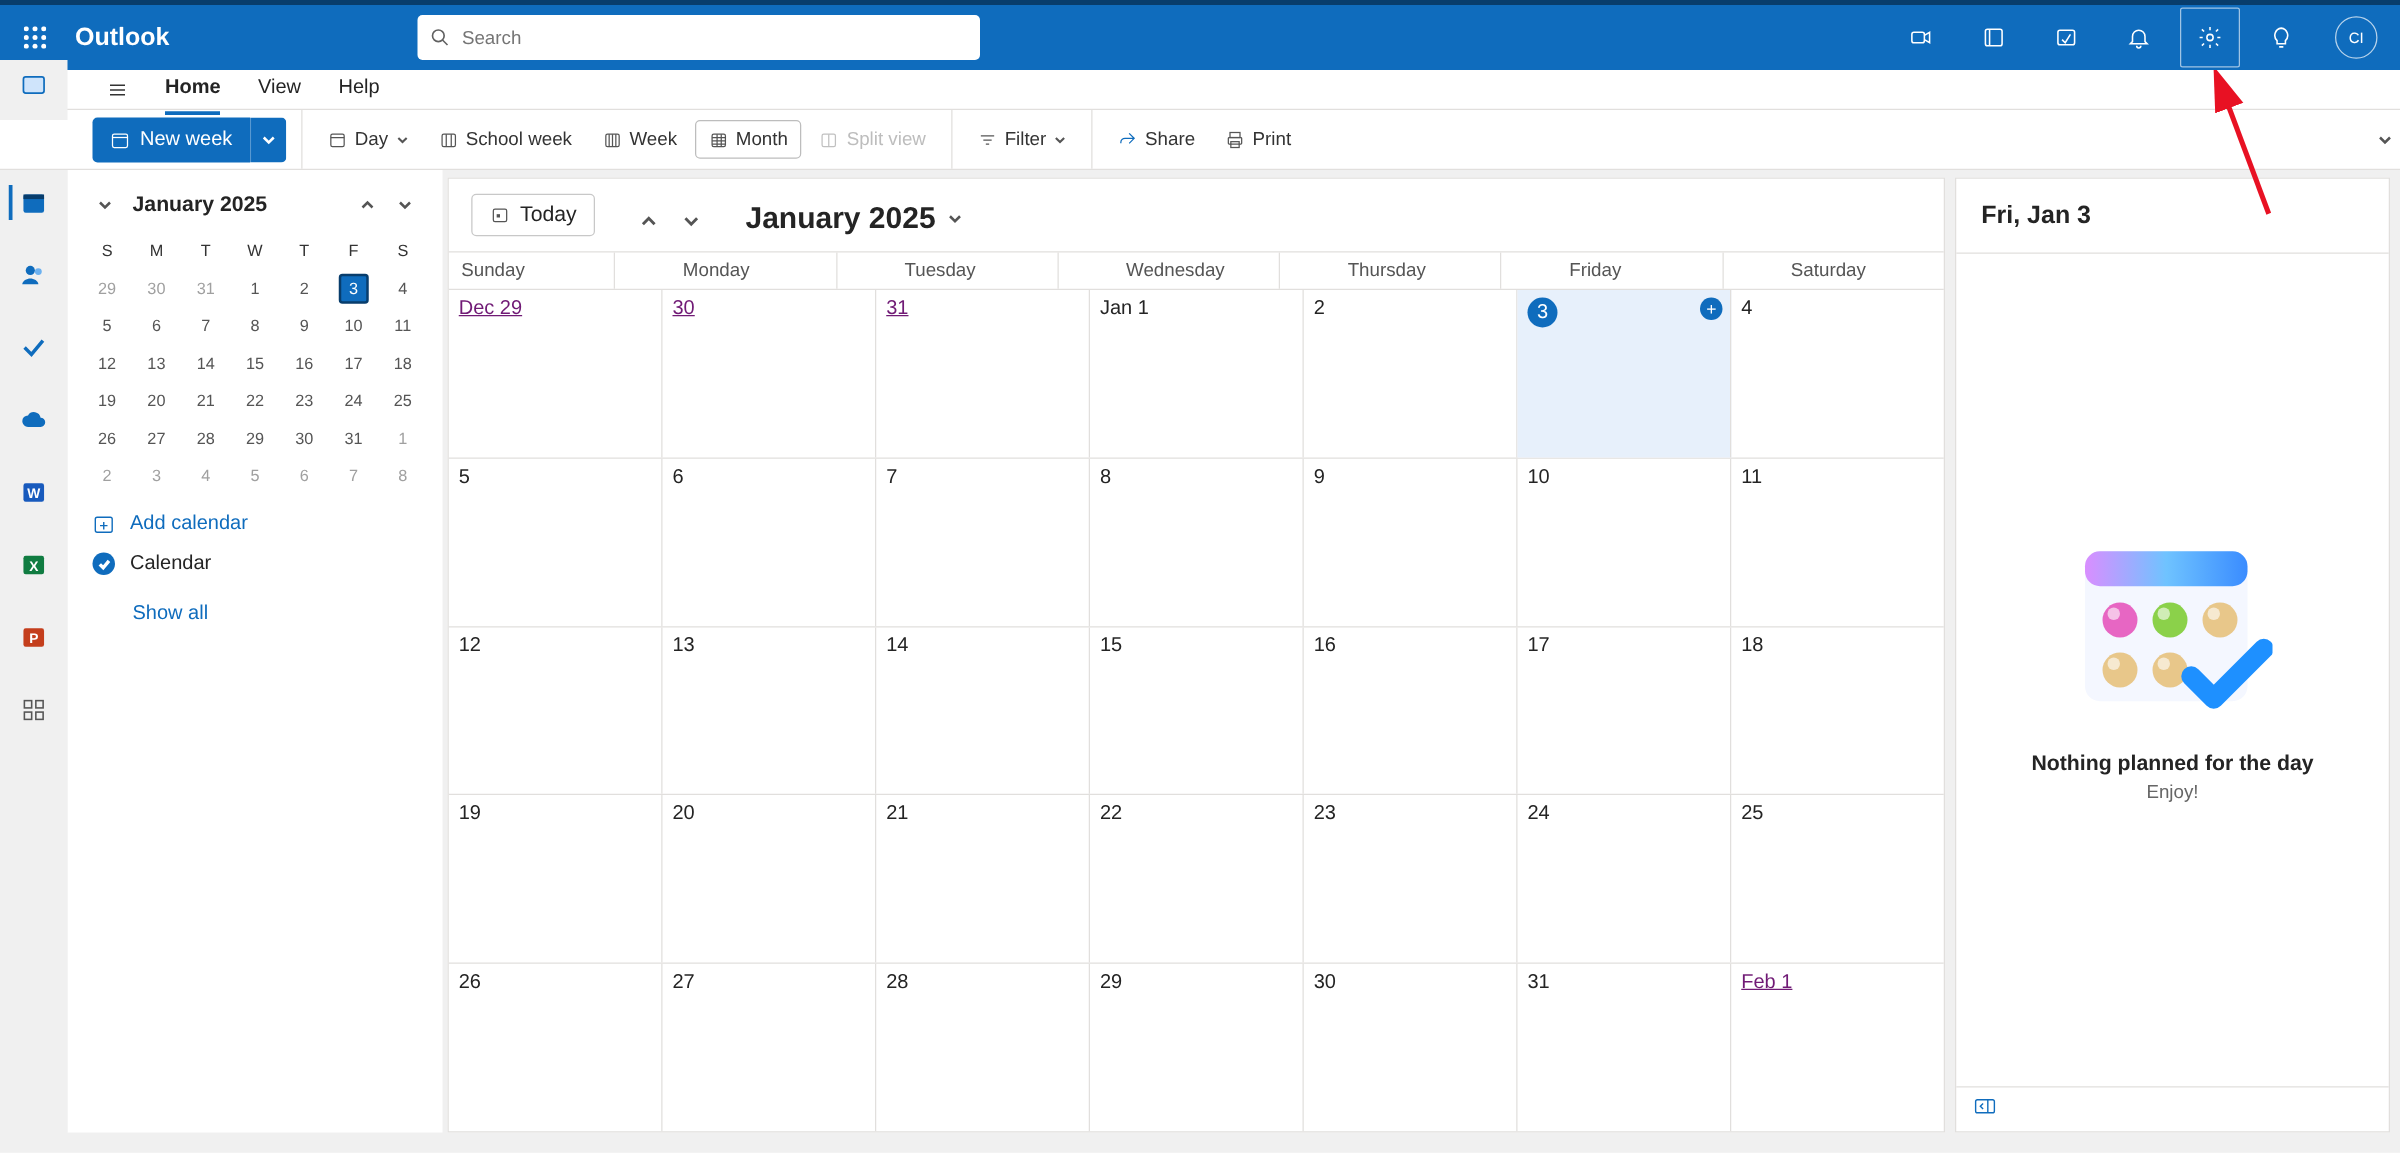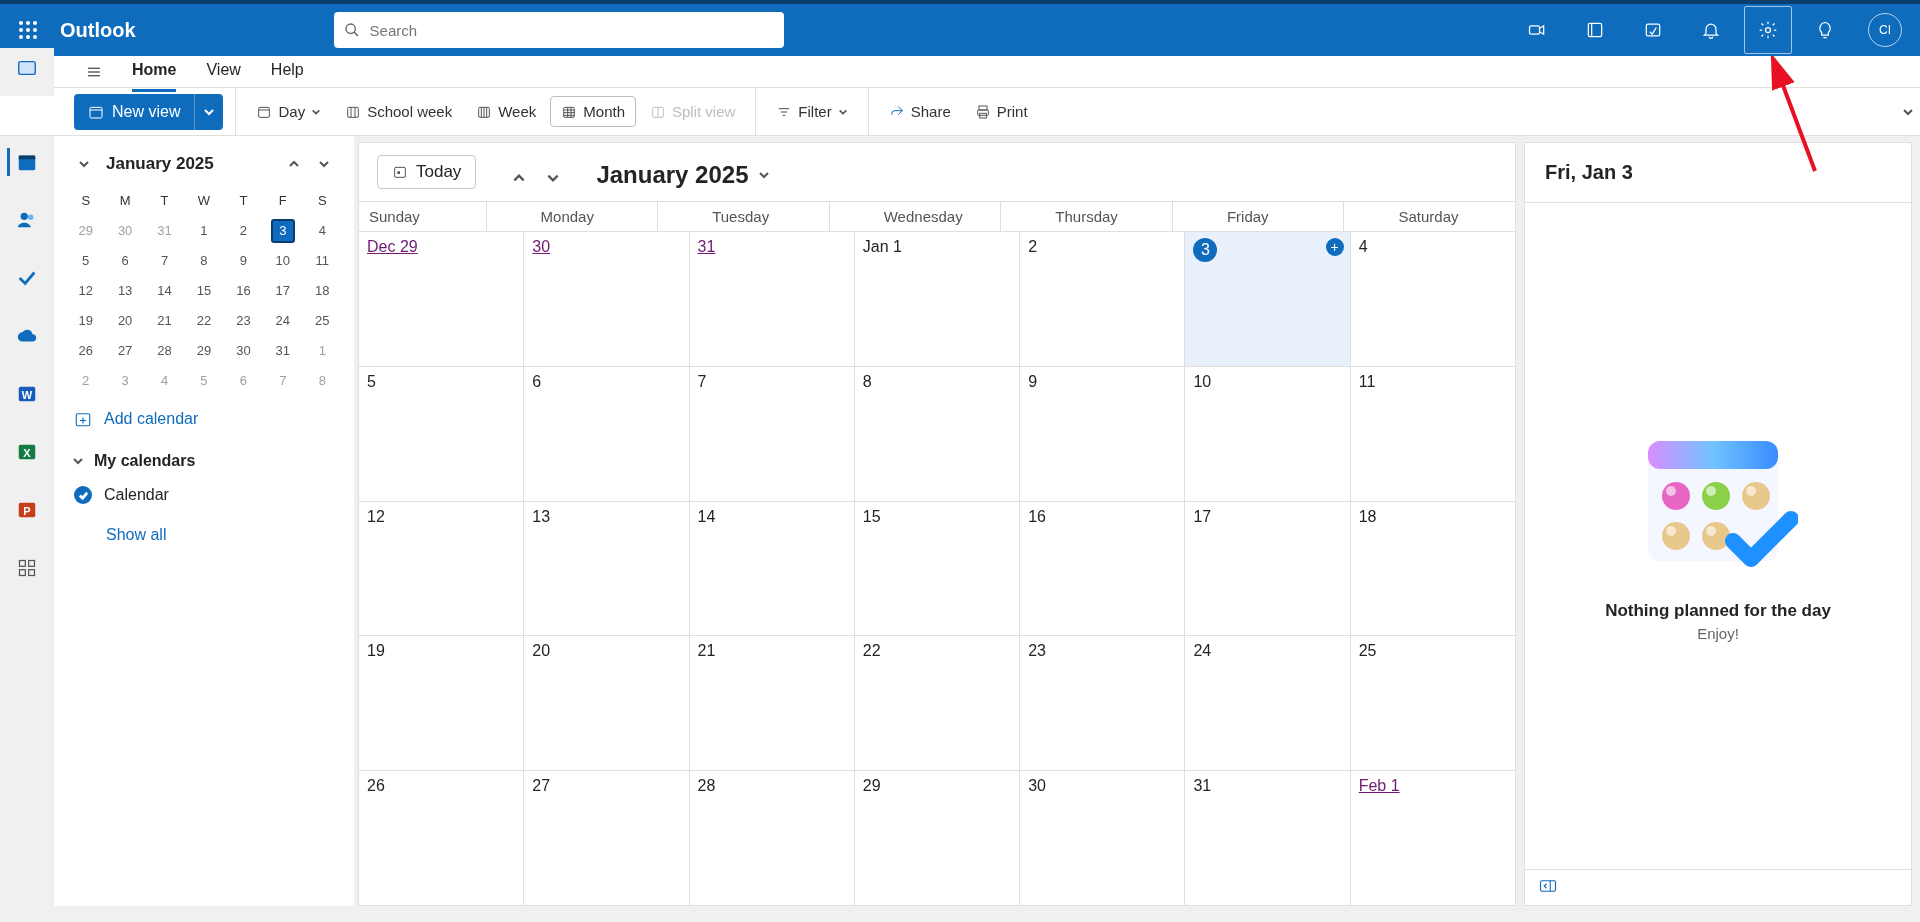--- a/index.html
+++ b/index.html
@@ -88,21 +88,21 @@
   .dow:last-child{border-right:none;}
   .weeks{flex:1;display:flex;flex-direction:column;}
   .wk{flex:1;display:flex;border-top:1px solid var(--border);min-height:0;}
   .day{flex:1;border-right:1px solid var(--border);padding:6px 8px;font-size:16px;position:relative;}
   .day:last-child{border-right:none;}
   .day.dim{color:#701a75;text-decoration:underline;}
   .day.today{background:var(--today-bg);}
   .day.today .num{display:inline-flex;width:24px;height:24px;align-items:center;justify-content:center;background:var(--ms-blue);color:#fff;border-radius:50%;}
   .day .plus{position:absolute;right:6px;top:6px;width:18px;height:18px;border-radius:50%;background:var(--ms-blue);color:#fff;display:flex;align-items:center;justify-content:center;font-size:14px;}
   
-  .agenda{width:388px;background:#fff;margin:6px 8px 0 0;border:1px solid var(--border);display:flex;flex-direction:column;}
+  .agenda{width:348px;background:#fff;margin:6px 8px 0 0;border:1px solid var(--border);display:flex;flex-direction:column;}
   .agenda-head{padding:18px 20px;font-size:20px;font-weight:600;border-bottom:1px solid var(--border);}
   .empty-state{flex:1;display:flex;flex-direction:column;align-items:center;justify-content:center;text-align:center;}
   .empty-state .art{width:160px;height:150px;margin-bottom:20px;}
   .empty-state .l1{font-size:17px;font-weight:600;margin-bottom:4px;}
   .empty-state .l2{font-size:15px;color:#666;}
   .agenda-foot{height:36px;border-top:1px solid var(--border);display:flex;align-items:center;padding:0 14px;}
   svg.chev{width:12px;height:12px;stroke:#555;stroke-width:2;fill:none;}
 </style>
 </head>
 <body>
@@ -204,21 +204,21 @@
   </div>
 </div>
 
 <div class="toolbar-row">
   <div class="new-event-btn">
     <div class="main">
       <svg width="16" height="16" viewBox="0 0 24 24">
           <rect x="3" y="5" width="18" height="16" rx="2" fill="none" stroke="#fff" stroke-width="1.5"></rect>
           <line x1="3" y1="9" x2="21" y2="9" stroke="#fff" stroke-width="1.5"></line>
         </svg>
-      <span>New view</span>
+      <span>New week</span>
     </div>
     <div class="drop">
       <svg class="chev" viewBox="0 0 12 12">
           <polyline points="2 4 6 8 10 4" fill="none" stroke="#fff" stroke-width="2"></polyline>
         </svg>
     </div>
   </div>
   <div class="tool-group">
     <div class="tool-btn">
       <svg viewBox="0 0 24 24">
@@ -442,26 +442,20 @@
           <div class="c dim">8</div>
         </div>
       </div>
     <div class="add-cal">
       <svg width="18" height="18" viewBox="0 0 24 24">
           <rect x="3" y="5" width="18" height="16" rx="2" fill="none" stroke="#0f6cbd" stroke-width="1.5"></rect>
           <line x1="12" y1="10" x2="12" y2="18" stroke="#0f6cbd" stroke-width="1.5"></line>
           <line x1="8" y1="14" x2="16" y2="14" stroke="#0f6cbd" stroke-width="1.5"></line>
         </svg>
       <span>Add calendar</span>
-    </div>
-    <div class="section-head">
-      <svg class="chev" viewBox="0 0 12 12">
-          <polyline points="2 4 6 8 10 4"></polyline>
-        </svg>
-      <span>My calendars</span>
     </div>
     <div class="cal-item">
       <div class="cal-check">
           <svg viewBox="0 0 12 12">
             <polyline points="2 6 5 9 10 3"></polyline>
           </svg>
         </div>
       <span>Calendar</span>
     </div>
     <div class="show-all">Show all</div>

